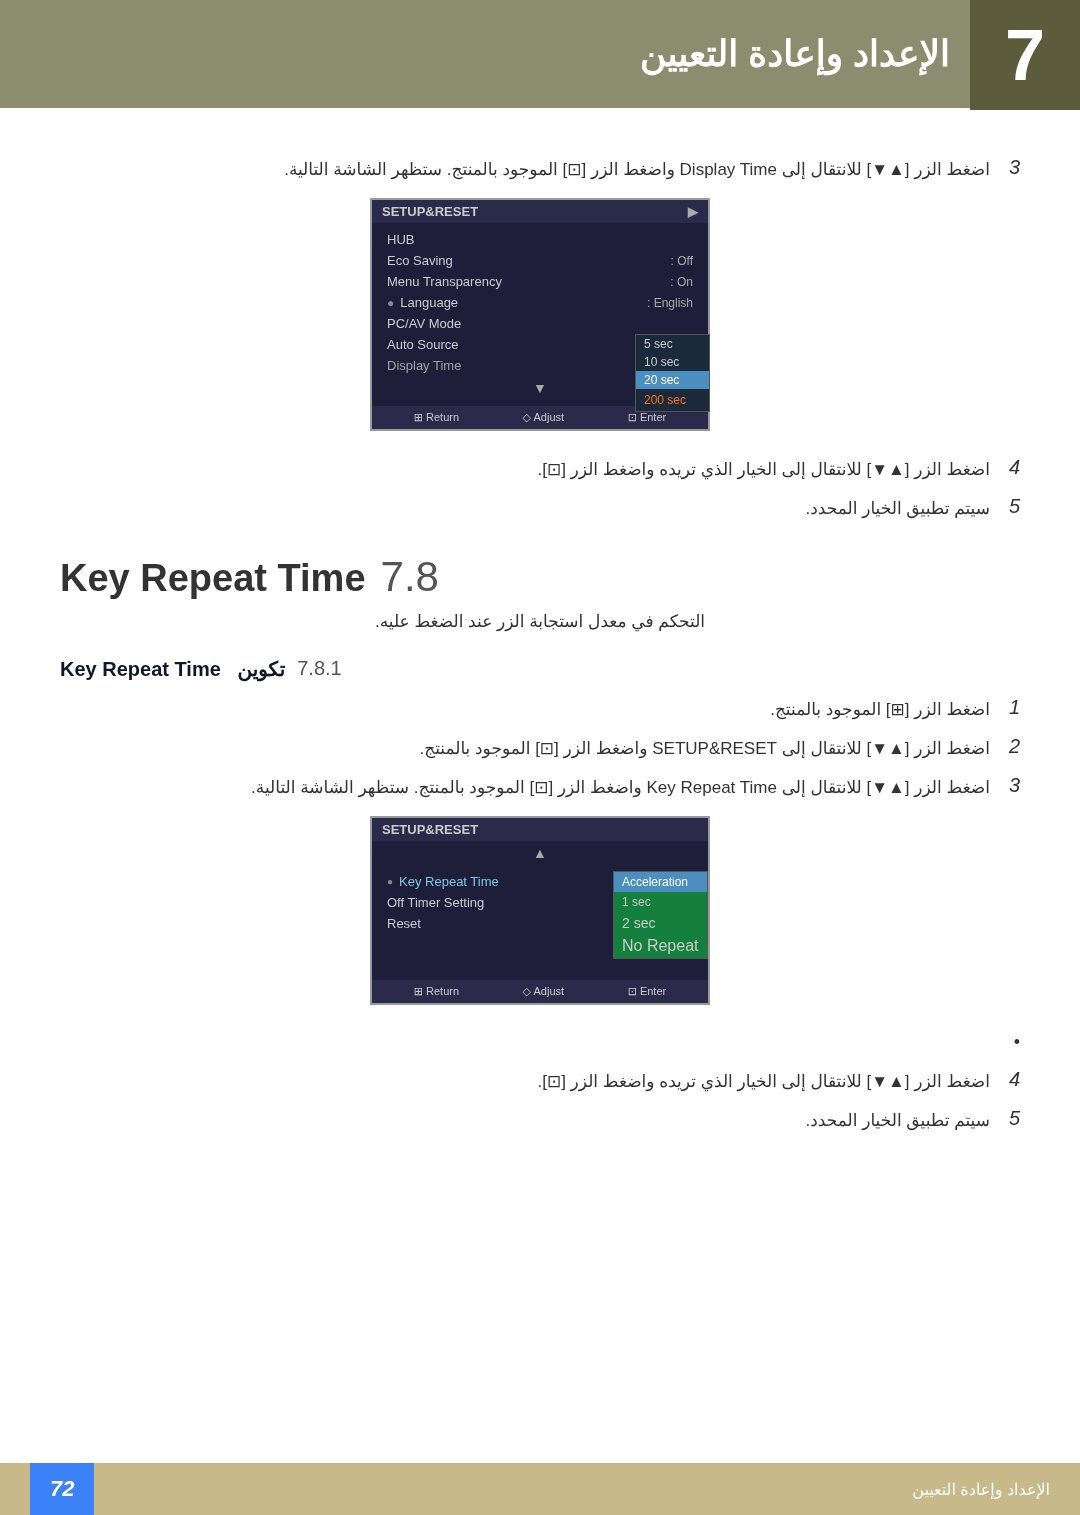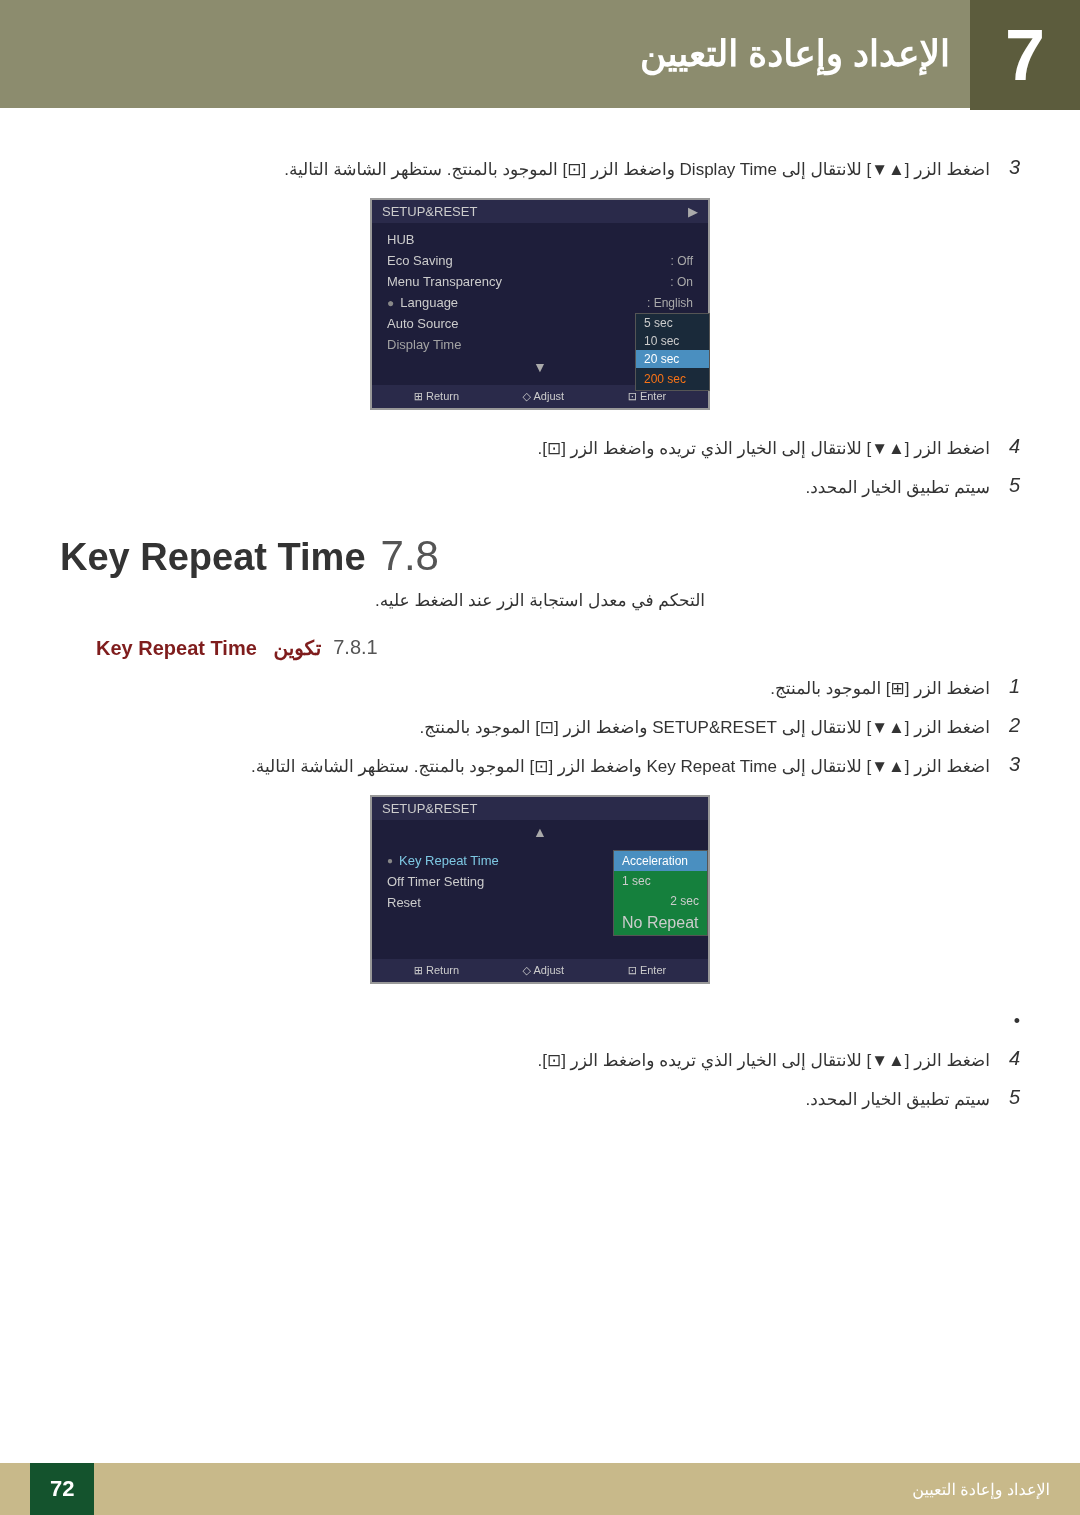--- a/index.html
+++ b/index.html
@@ -84,21 +84,21 @@
       background: #1a1a2e;
       width: 340px;
       padding: 0;
       direction: ltr;
     }
     .monitor-titlebar {
       background: #2a2a4a;
       color: #ccc;
       font-size: 13px;
       padding: 4px 10px;
-      font-weight: normal;
+      font-weight: bold;
     }
     .monitor-arrow-right {
       float: right;
       color: #aaa;
     }
     .monitor-menu {
       background: #1e1e3a;
       padding: 6px 0;
     }
     .monitor-menu-item {
@@ -170,23 +170,22 @@
       margin: 15px 0 15px 0;
       gap: 12px;
       direction: rtl;
     }
     .subsection-number {
       font-size: 20px;
       color: #555;
     }
     .subsection-title {
       font-size: 20px;
-      color: #7f1d1d;
-      font-weight: bold;
-      margin-left: 36px;
+      color: #0f172a;
+      font-weight: bold;
     }
 
     
     .monitor-box2 {
       border: 2px solid #999;
       background: #1a1a2e;
       width: 340px;
       padding: 0;
       direction: ltr;
     }
@@ -224,28 +223,29 @@
       justify-content: space-between;
       padding: 0 30px;
       direction: rtl;
     }
     .footer-text {
       font-size: 16px;
       color: #fff;
       direction: rtl;
     }
     .footer-page {
-      background: #14532d;
+      background: #3b82f6;
       color: #fff;
       font-size: 22px;
       font-weight: bold;
       padding: 8px 20px;
       height: 100%;
       display: flex;
       align-items: center;
+      font-style: italic;
     }
 
     .spacer { margin-top: 18px; }
   </style>
 </head>
 <body>
 
 <div class="top-header">
   <span class="top-header-title">الإعداد وإعادة التعيين</span>
   <div class="chapter-badge">
@@ -281,20 +281,23 @@
           <span class="item-label">Menu Transparency</span>
           <span class="item-value">: On</span>
         </div>
 
         <div class="monitor-menu-item" style="display:flex;align-items:center;">
           <span style="margin-right:6px;color:#888;font-size:12px;">●</span>
           <span class="item-label">Language</span>
           <span class="item-value">: English</span>
         </div>
 
+        <div class="monitor-menu-item">
+          <span class="item-label">PC/AV Mode</span>
+        </div>
 
         <div class="monitor-menu-item" style="position:relative;">
           <span class="item-label">Auto Source</span>
 
           <div style="position:absolute;right:-2px;top:0;background:#1a2a3a;border:1px solid #555;z-index:10;min-width:75px;">
             <div style="padding:2px 8px;font-size:12px;color:#ccc;">5 sec</div>
             <div style="padding:2px 8px;font-size:12px;color:#ccc;">10 sec</div>
             <div style="padding:2px 8px;font-size:12px;color:#fff;background:#4a8fc0;">20 sec</div>
             <div style="padding:4px 8px;font-size:12px;color:#f97316;">200 sec</div>
           </div>
@@ -366,21 +369,21 @@
       </div>
       <div class="monitor-menu">
 
         <div class="monitor-menu-item" style="position:relative;">
           <span style="margin-right:6px;color:#888;font-size:10px;">●</span>
           <span class="item-label" style="color:#7ec8e3;">Key Repeat Time</span>
 
           <div style="position:absolute;right:0;top:0;background:#15803d;border:1px solid #555;z-index:10;min-width:95px;">
             <div style="padding:3px 8px;font-size:12px;color:#fff;background:#4a8fc0;">Acceleration</div>
             <div style="padding:3px 8px;font-size:12px;color:#ccc;">1 sec</div>
-            <div style="padding:3px 8px;font-size:12px;color:#ccc;text-align:right;">2 sec</div>
+            <div style="padding:3px 8px;font-size:14px;color:#ccc;">2 sec</div>
             <div style="padding:3px 8px;font-size:16px;color:#ccc;">No Repeat</div>
           </div>
         </div>
 
 
         <div class="monitor-menu-item">
           <span class="item-label">Off Timer Setting</span>
         </div>
 
         <div class="monitor-menu-item">

